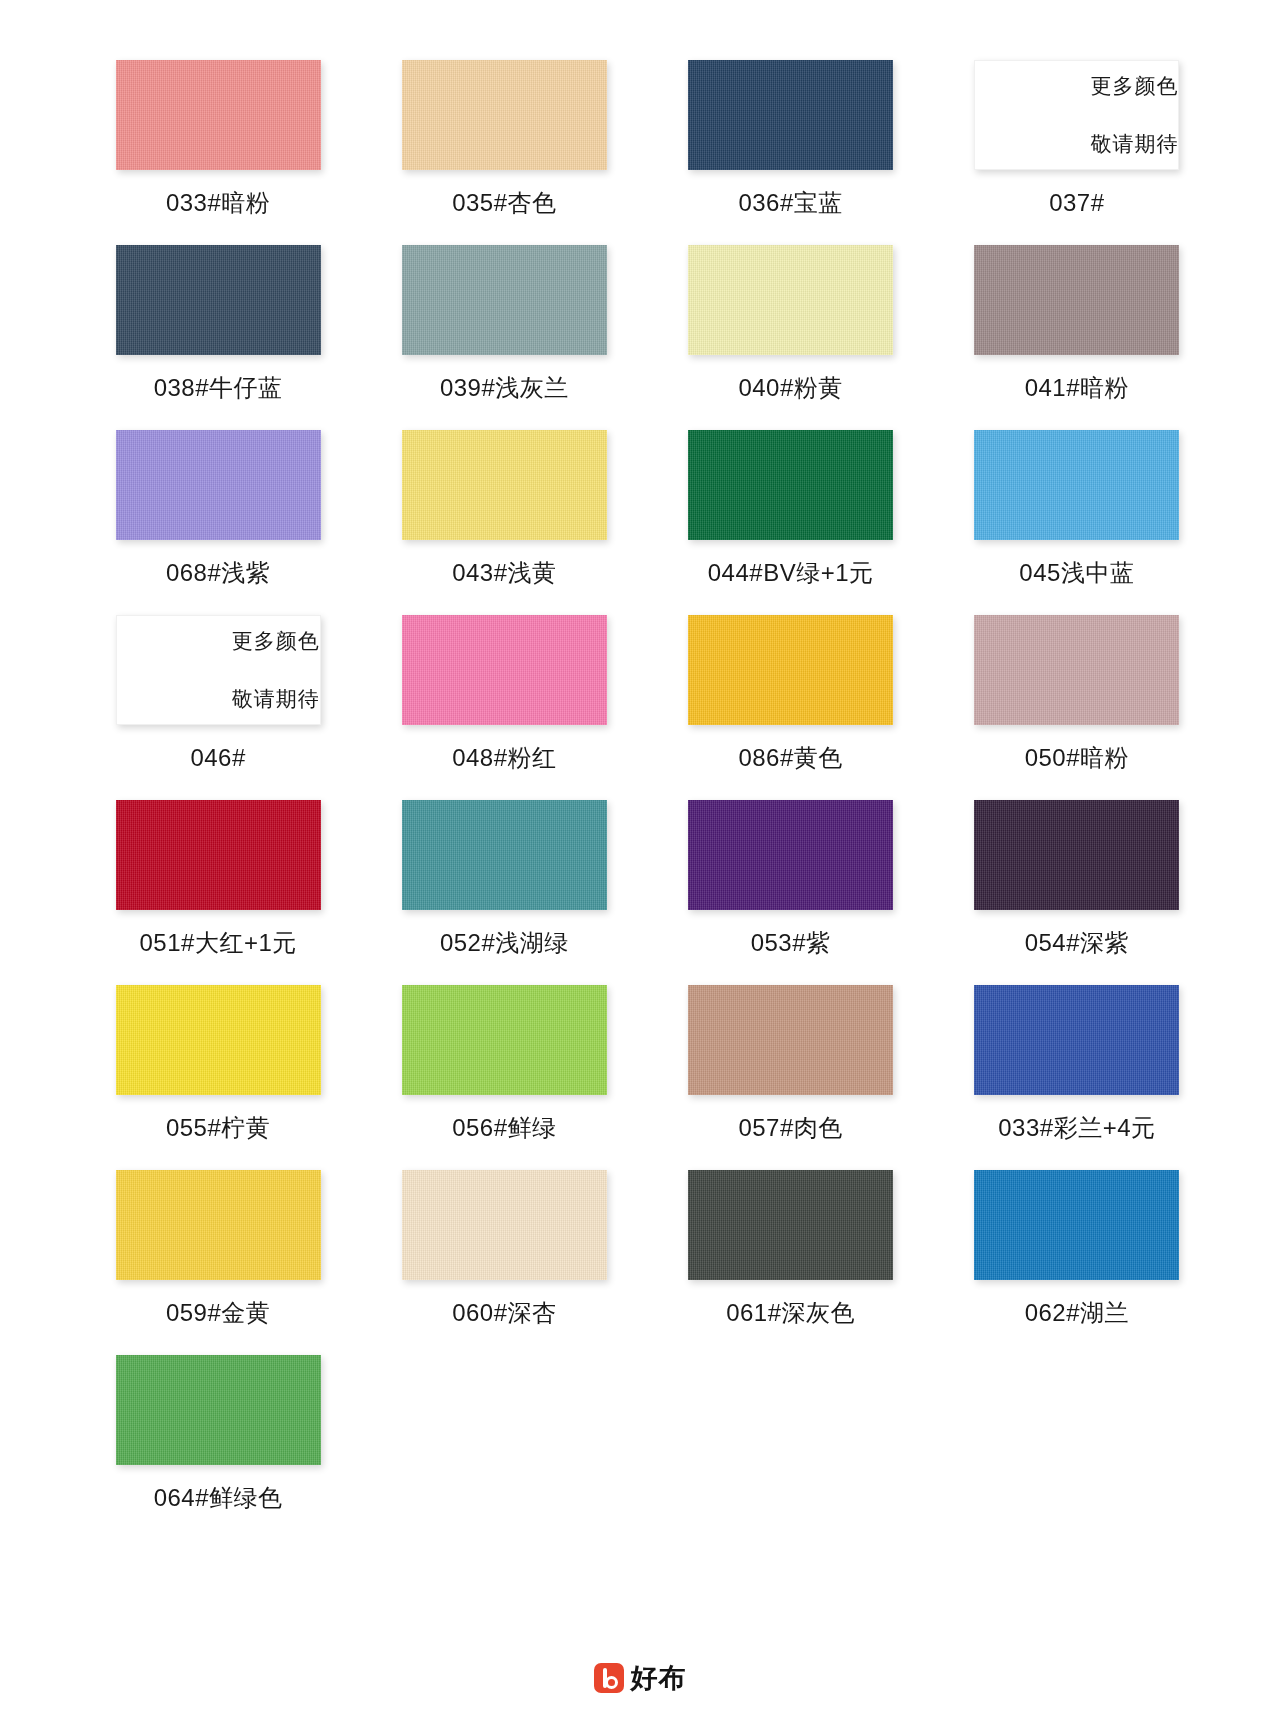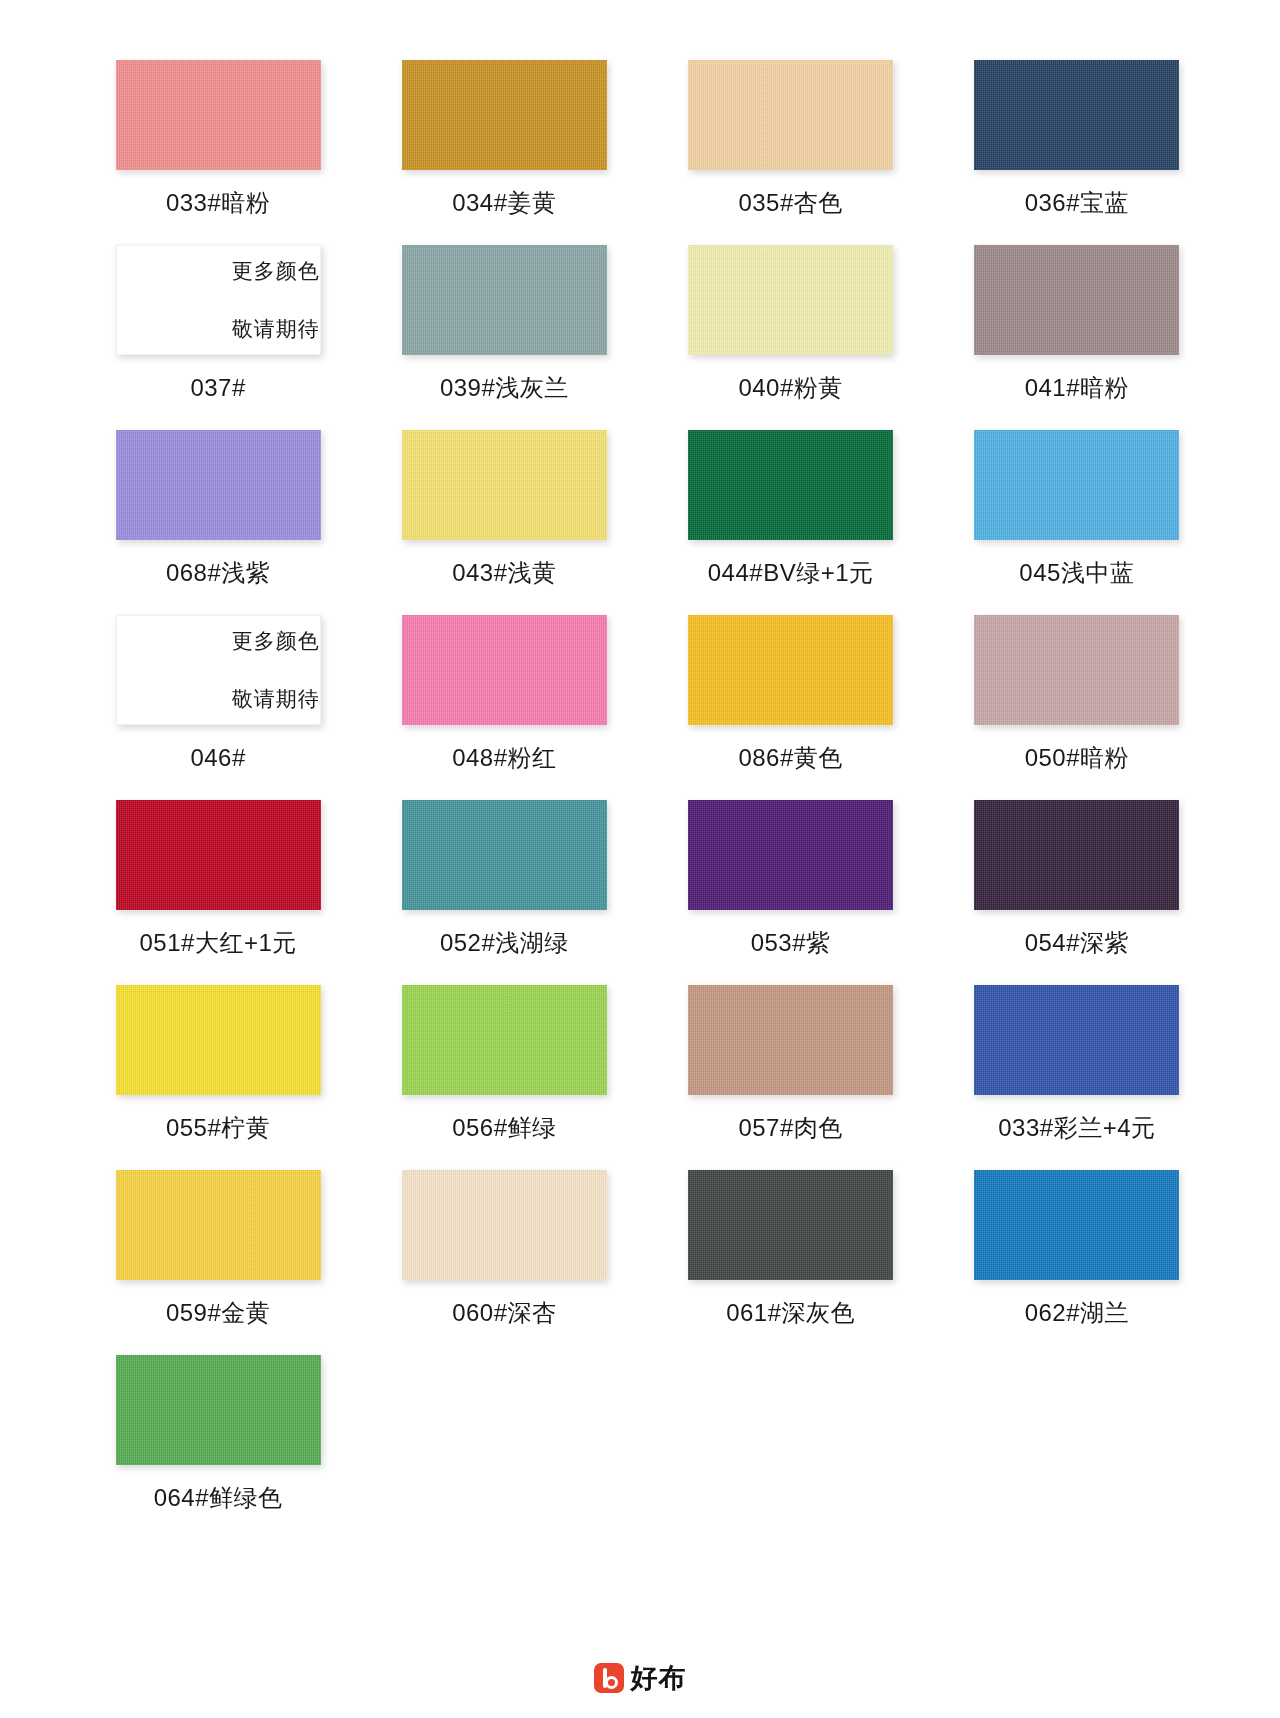--- a/index.html
+++ b/index.html
@@ -157,44 +157,44 @@
 
   <div class="grid" id="swatch-grid">
       <div class="cell">
         <div class="swatch-wrap">
           <div class="swatch" style="background: rgb(241, 143, 141);"></div>
         </div>
         <div class="label">033#暗粉</div>
       </div>
       <div class="cell">
         <div class="swatch-wrap">
-          <div class="swatch" style="background: rgb(201, 147, 34);"></div>
-        </div>
-        <div class="label">034#姜黄</div>
-      </div>
-      <div class="cell">
-        <div class="swatch-wrap">
           <div class="swatch" style="background: rgb(244, 211, 162);"></div>
         </div>
         <div class="label">035#杏色</div>
       </div>
       <div class="cell">
         <div class="swatch-wrap">
           <div class="swatch" style="background: rgb(35, 64, 97);"></div>
         </div>
         <div class="label">036#宝蓝</div>
       </div>
       <div class="cell">
         <div class="swatch-wrap">
           <div class="swatch placeholder">
             <div class="ph-line">更多颜色</div>
             <div class="ph-line">敬请期待</div>
           </div>
         </div>
         <div class="label">037#</div>
+      </div>
+      <div class="cell">
+        <div class="swatch-wrap">
+          <div class="swatch" style="background: rgb(52, 73, 95);"></div>
+        </div>
+        <div class="label">038#牛仔蓝</div>
       </div>
       <div class="cell">
         <div class="swatch-wrap">
           <div class="swatch" style="background: rgb(138, 165, 166);"></div>
         </div>
         <div class="label">039#浅灰兰</div>
       </div>
       <div class="cell">
         <div class="swatch-wrap">
           <div class="swatch" style="background: rgb(242, 240, 178);"></div>

